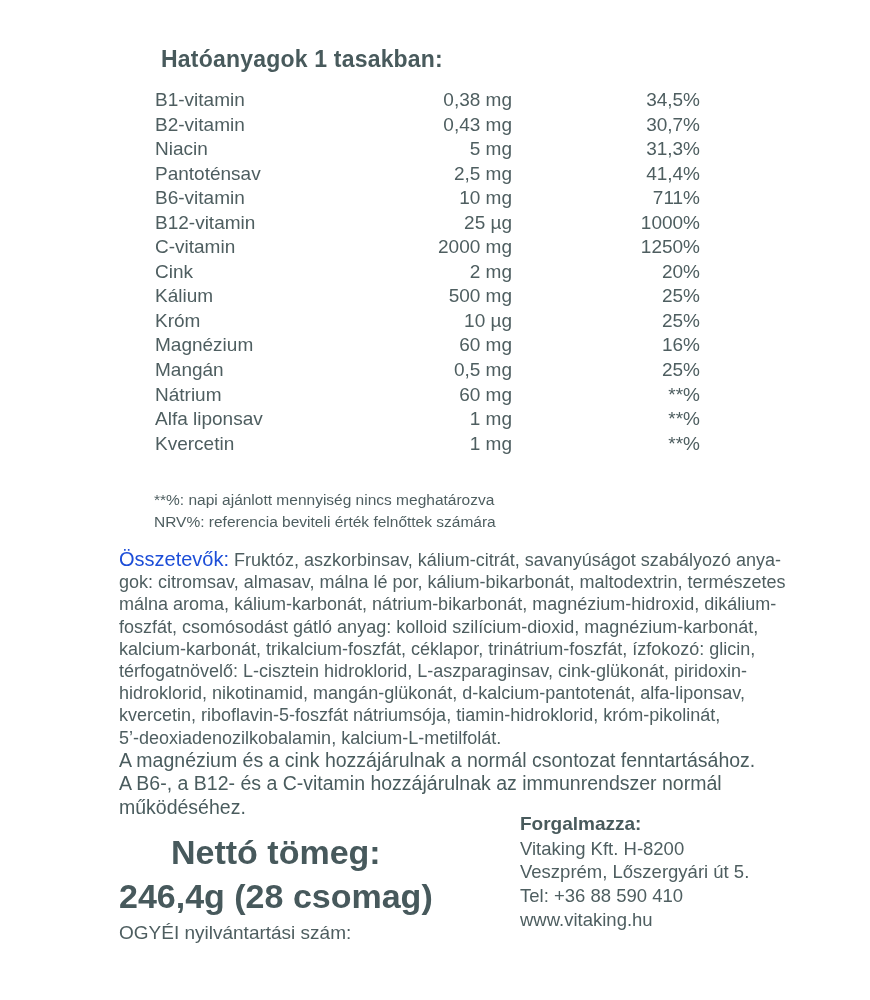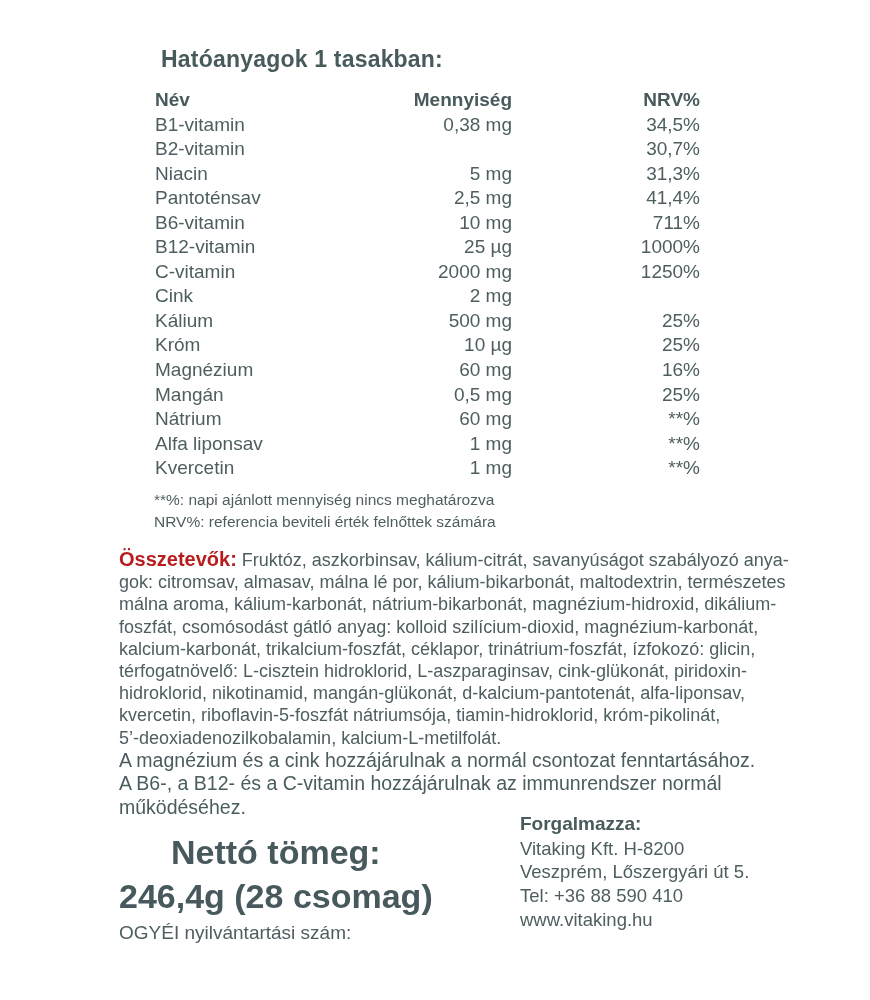--- a/index.html
+++ b/index.html
@@ -34,21 +34,21 @@
   
   .footnotes {
     left: 154px; top: 489px;
     font-size: 15.5px; line-height: 21.8px;
     white-space: pre-line;
   }
 
   
   .ingredients { left: 119px; top: 548px; width: 660px; }
   .ing-line { font-size: 18px; line-height: 22.2px; white-space: nowrap; }
-  .ing-label { font-weight: bold; font-size: 20px; color: #b91c1c; }
+  .ing-label { font-weight: normal; font-size: 20px; color: #1d4ed8; }
 
   
   .claims {
     left: 119px; top: 749px;
     font-size: 19.5px; font-weight: normal;
     line-height: 23.4px;
     color: #4a5c5e;
     white-space: pre-line;
   }
 
@@ -74,32 +74,28 @@
     white-space: nowrap;
   }
   .dist-line { font-size: 18.5px; line-height: 23.7px; white-space: nowrap; }
 </style>
 </head>
 <body style="color: rgb(78, 94, 96);">
 
 <div class="abs page-title">Hatóanyagok 1 tasakban:</div>
 
 <div class="abs nutrient-table">
-  <div class="t-row header">
-    <div class="c-name">Név</div>
-    <div class="c-qty">Mennyiség</div>
-    <div class="c-nrv">NRV%</div>
-  </div>
   <div class="t-row">
       <div class="c-name">B1-vitamin</div>
       <div class="c-qty">0,38 mg</div>
       <div class="c-nrv">34,5%</div>
     </div>
     <div class="t-row">
       <div class="c-name">B2-vitamin</div>
+      <div class="c-qty">0,43 mg</div>
       <div class="c-nrv">30,7%</div>
     </div>
     <div class="t-row">
       <div class="c-name">Niacin</div>
       <div class="c-qty">5 mg</div>
       <div class="c-nrv">31,3%</div>
     </div>
     <div class="t-row">
       <div class="c-name">Pantoténsav</div>
       <div class="c-qty">2,5 mg</div>
@@ -116,20 +112,21 @@
       <div class="c-nrv">1000%</div>
     </div>
     <div class="t-row">
       <div class="c-name">C-vitamin</div>
       <div class="c-qty">2000 mg</div>
       <div class="c-nrv">1250%</div>
     </div>
     <div class="t-row">
       <div class="c-name">Cink</div>
       <div class="c-qty">2 mg</div>
+      <div class="c-nrv">20%</div>
     </div>
     <div class="t-row">
       <div class="c-name">Kálium</div>
       <div class="c-qty">500 mg</div>
       <div class="c-nrv">25%</div>
     </div>
     <div class="t-row">
       <div class="c-name">Króm</div>
       <div class="c-qty">10 µg</div>
       <div class="c-nrv">25%</div>

